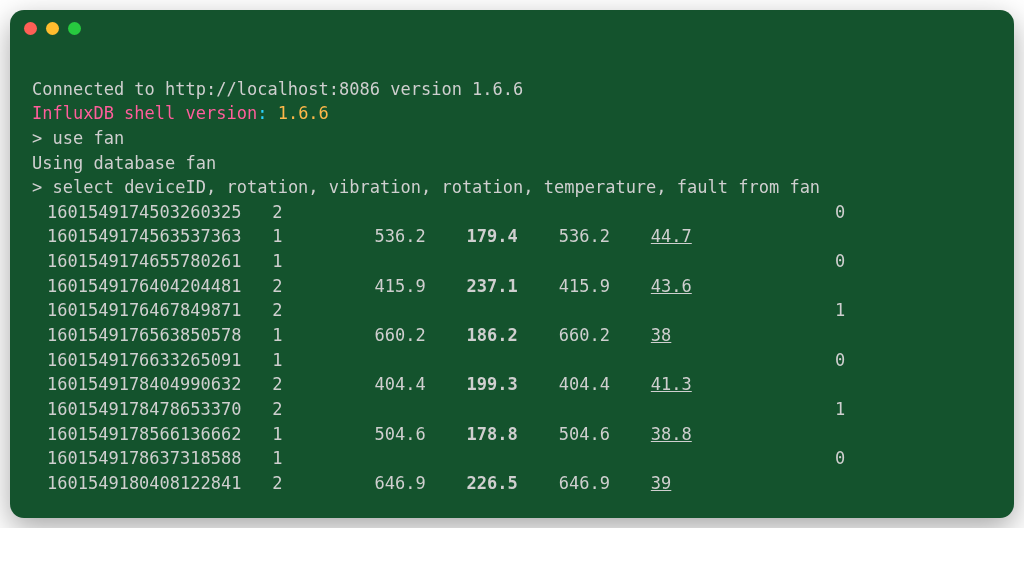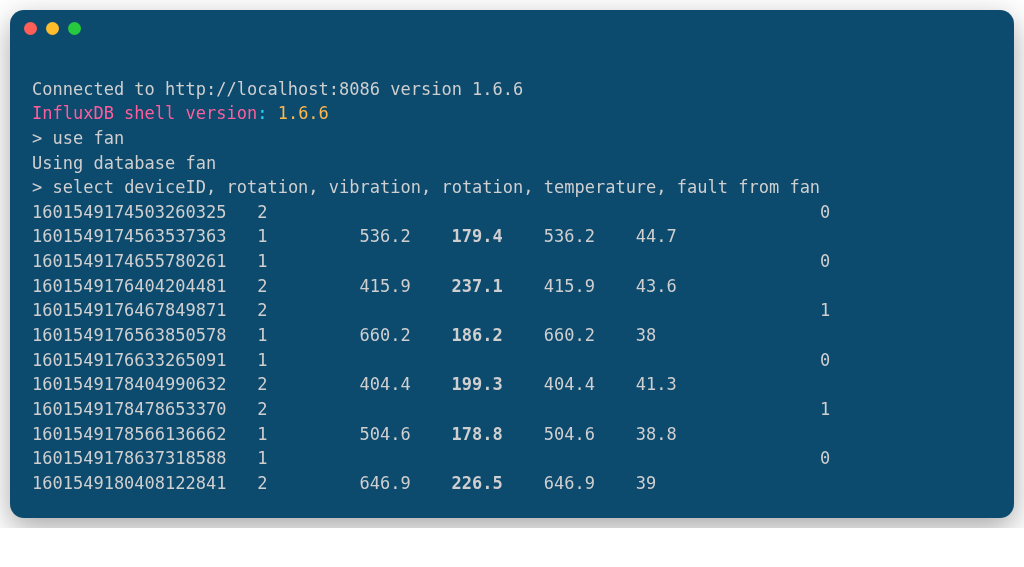--- a/index.html
+++ b/index.html
@@ -6,21 +6,21 @@
     body {
       background:#fff;
       display:flex;
       justify-content:center;
       align-items:flex-start;
       padding:10px;
       font-family: "SF Mono", ui-monospace, Menlo, Monaco, Consolas, monospace;
     }
     .window {
       width:1024px;
-      background:#0c4a6e;
+      background:#14532d;
       border-radius:14px;
       box-shadow:0 10px 30px rgba(0,0,0,.35);
       overflow:hidden;
     }
     .title-bar {
       height:36px;
       display:flex;
       align-items:center;
       padding:0 14px;
       gap:9px;
@@ -33,27 +33,27 @@
     .term {
       padding:6px 22px 22px 22px;
       font-size:17px;
       line-height:1.45;
       color:#cfcfcf;
       white-space:pre;
     }
     .ver-label { color:#ff5e9c; }
     .ver-colon { color:#29d4ff; }
     .ver-num   { color:#ffb84a; }
-    .row { display:block; }
+    .row { display:block;margin-left:15px; }
     .cr-time   { display:inline-block; width:22ch; }
     .cr-dev    { display:inline-block; width:10ch; }
     .cr-rot    { display:inline-block; width:9ch; }
     .cr-vib    { display:inline-block; width:9ch;font-weight:bold; }
     .cr-rot2   { display:inline-block; width:9ch; }
-    .cr-temp   { display:inline-block; width:18ch; }
+    .cr-temp   { display:inline-block; width:18ch;text-decoration:underline; }
     .cr-fault  { display:inline-block; width:2ch; }
   </style>
 </head>
 <body>
 
 <div class="window">
   <div class="title-bar">
     <span class="dot red"></span>
     <span class="dot yellow"></span>
     <span class="dot green"></span>

